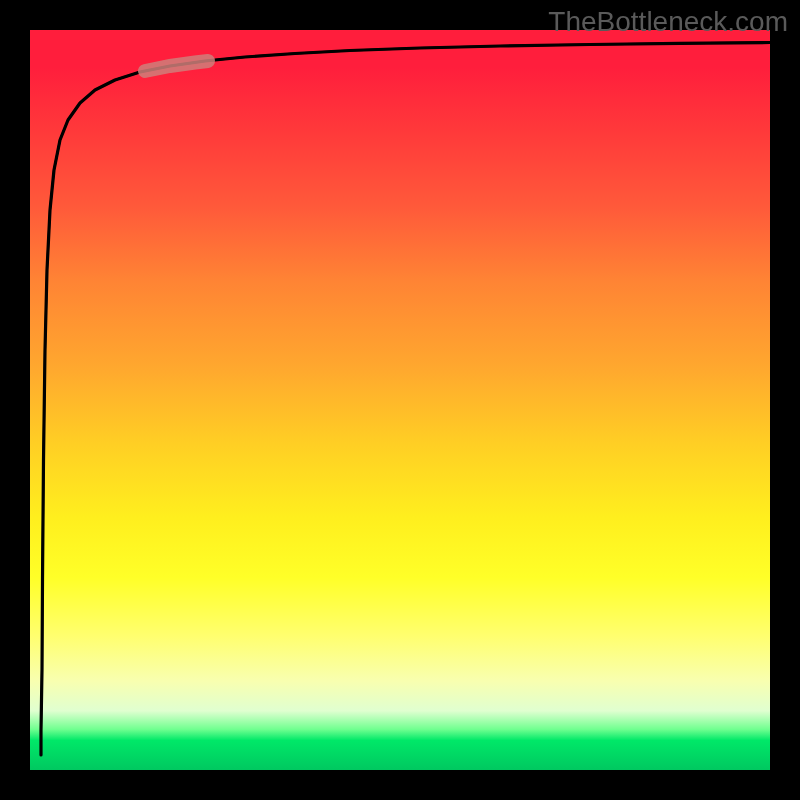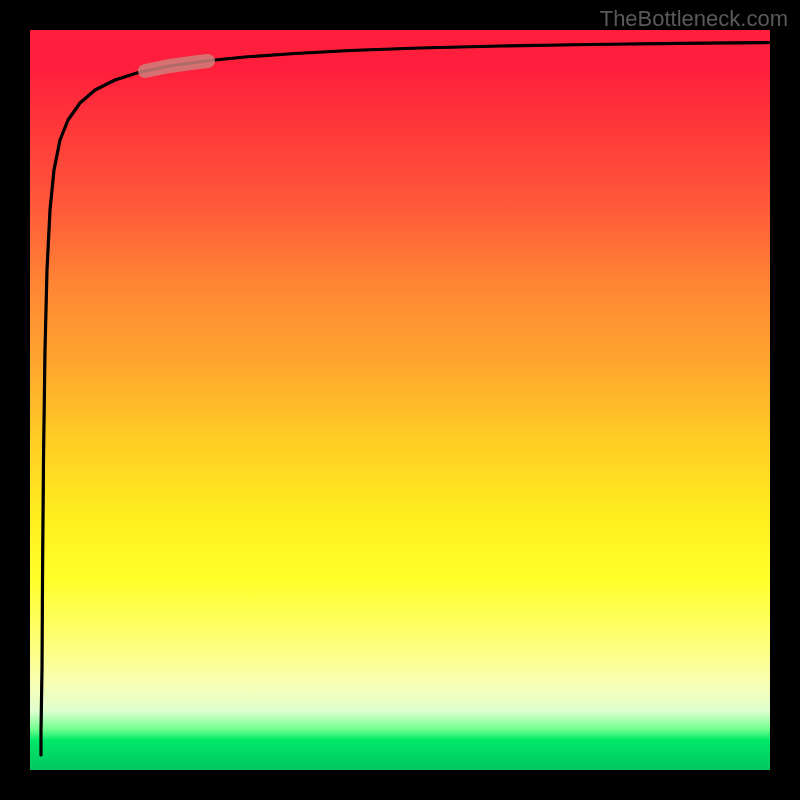--- a/index.html
+++ b/index.html
@@ -11,21 +11,21 @@
     width: 800px;
     height: 800px;
     background: #ffffff;
     position: relative;
     font-family: Arial, Helvetica, sans-serif;
   }
   .watermark {
     position: absolute;
     top: 6px;
     right: 12px;
-    font-size: 22px;
+    font-size: 28px;
     color: #5a5a5a;
     font-weight: 400;
     letter-spacing: 0px;
     z-index: 10;
   }
   .frame {
     position: absolute;
     left: 0;
     top: 0;
     width: 800px;

